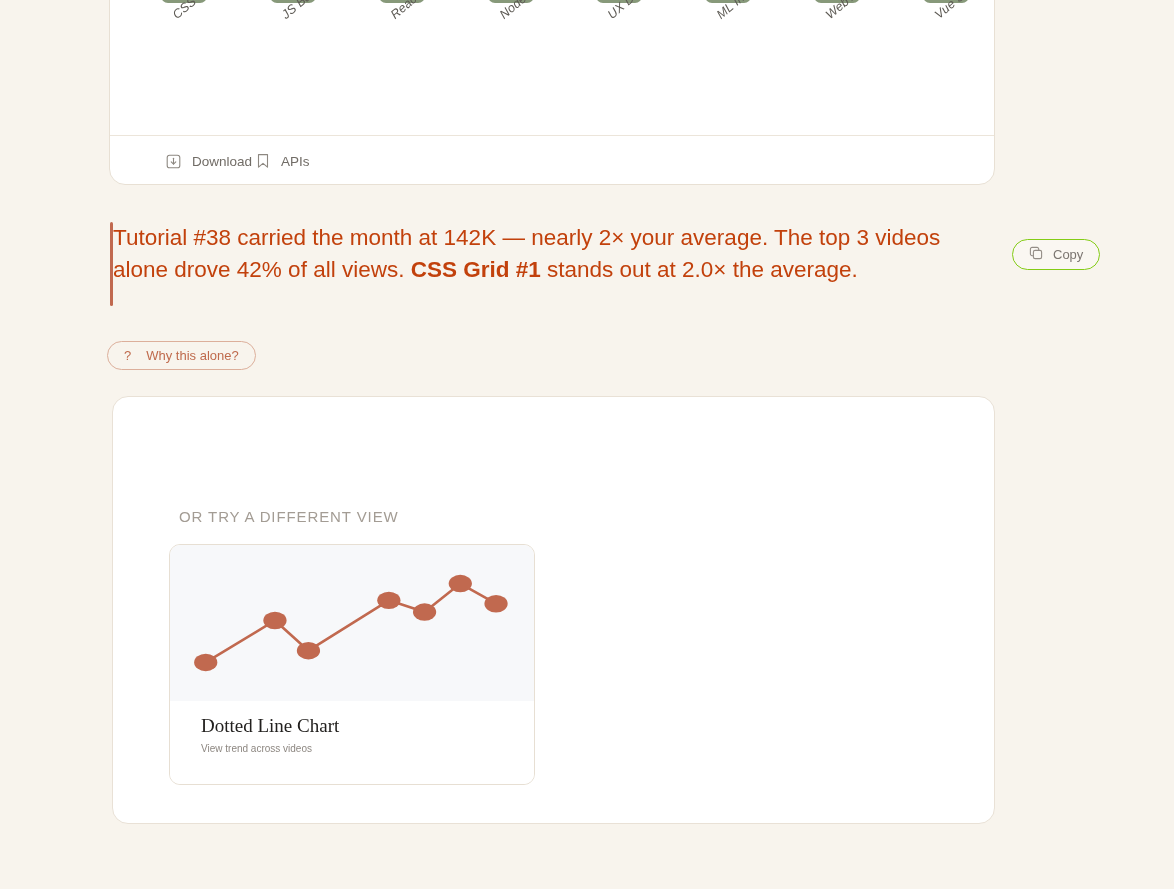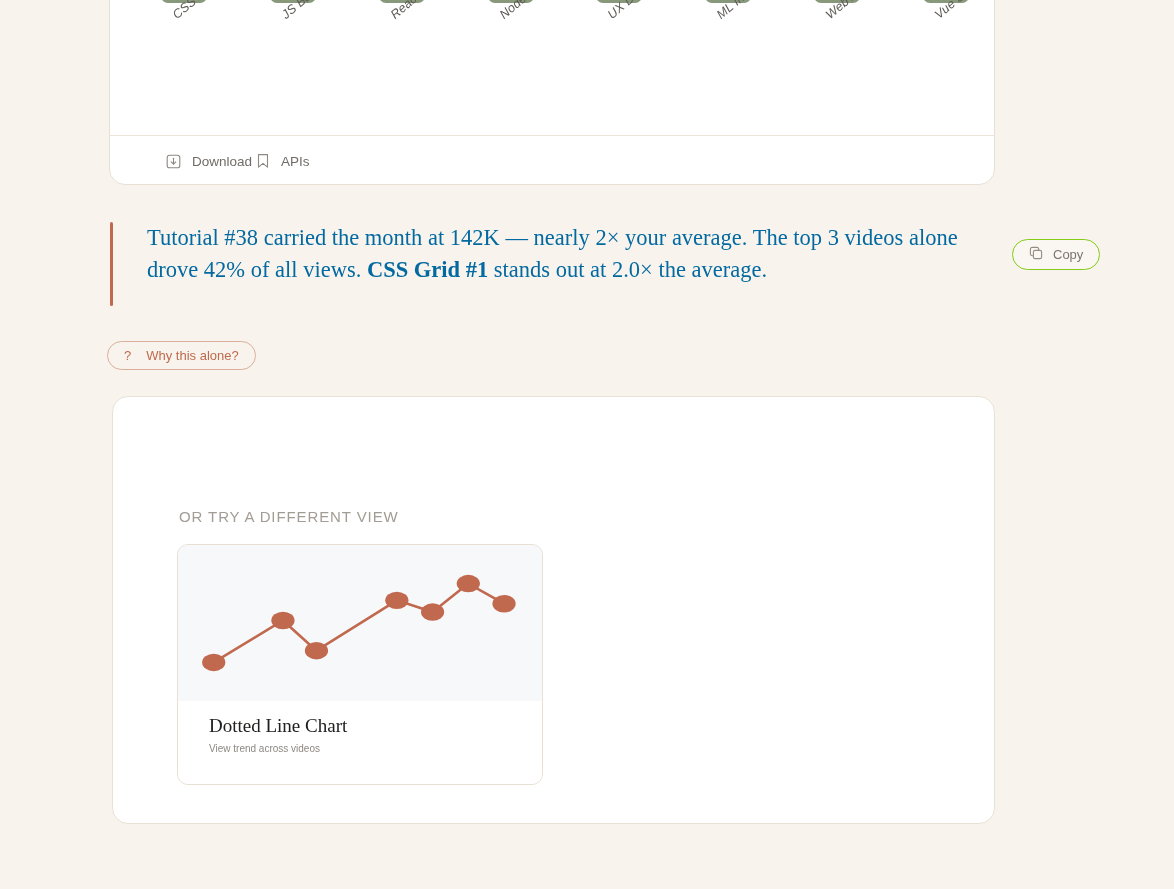--- a/index.html
+++ b/index.html
@@ -125,26 +125,25 @@
   }
   .insight-rule {
     width: 3px;
     align-self: stretch;
     min-height: 84px;
     background: #c1694f;
     border-radius: 2px;
     flex: none;
   }
   .insight-text {
-    margin-left: 34px;
     width: 830px;
-    font-family: Liberation Serif, serif;
+    font-family: Liberation Sans, sans-serif;
     font-size: 22.5px;
     line-height: 1.42;
-    color: #0369a1;
+    color: #c2410c;
   }
   .insight-text b { font-weight: bold; }
 
   .copy-btn {
     position: absolute;
     left: 1012px;
     top: 239px;
     display: flex;
     align-items: center;
     gap: 10px;
@@ -205,21 +204,21 @@
     position: absolute;
     left: 66px;
     top: 111px;
     font-size: 15px;
     letter-spacing: 0.9px;
     color: #a39c94;
   }
 
   .preview-row {
     position: absolute;
-    left: 64px;
+    left: 56px;
     top: 147px;
     display: flex;
     gap: 18px;
     align-items: center;
   }
 
   .preview-card {
     width: 366px;
     height: 241px;
     border: 1px solid #e7dfd3;

